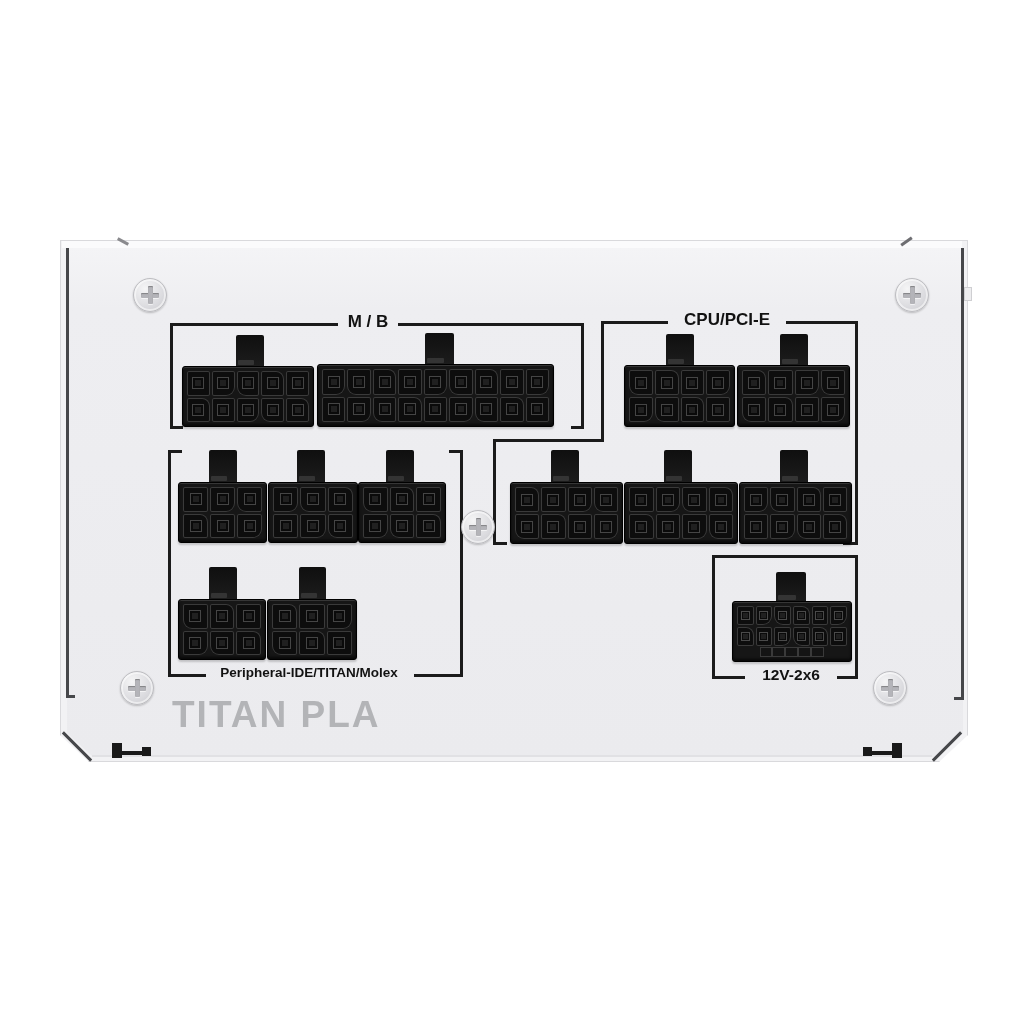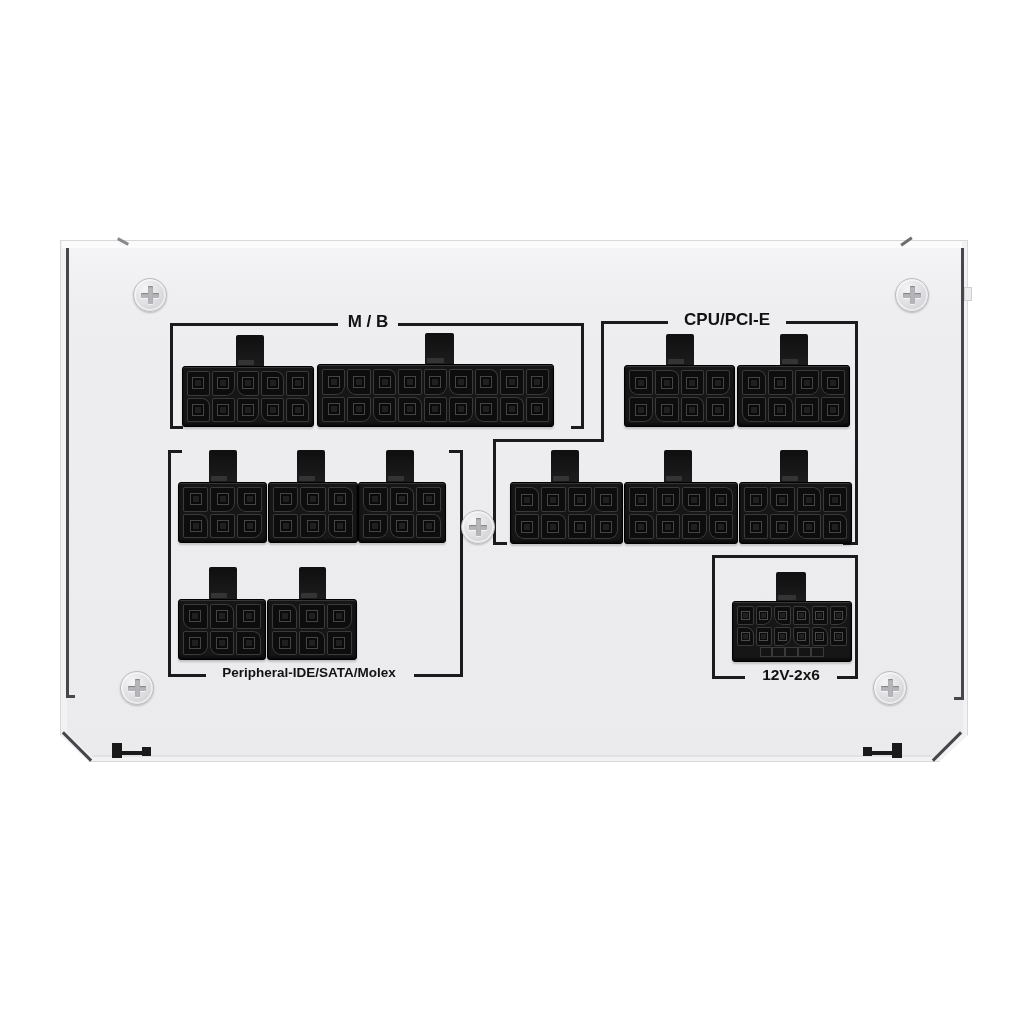--- a/index.html
+++ b/index.html
@@ -308,16 +308,17 @@
         <div class="v"></div>
       </div>
       <div class="screw" style="left: 873px; top: 671px;">
         <div class="h"></div>
         <div class="v"></div>
       </div>
     </div>
 
   <div class="bracket-label" style="left:330px;top:313px;width:76px;font-size:17px;">M / B</div>
   <div class="bracket-label" style="left:666px;top:311px;width:122px;font-size:17px;">CPU/PCI-E</div>
-  <div class="bracket-label" style="left:201px;top:666px;width:216px;font-size:13.5px;">Peripheral-IDE/SATA/Molex</div>
+  <div class="bracket-label" style="left:201px;top:666px;width:216px;font-size:13.5px;">Peripheral-IDE/TITAN/Molex</div>
   <div class="bracket-label" style="left:742px;top:666px;width:98px;font-size:15.5px;">12V-2x6</div>
 
+  <div class="brand">TITAN PLA</div>
 </div>
 
 </body></html>

